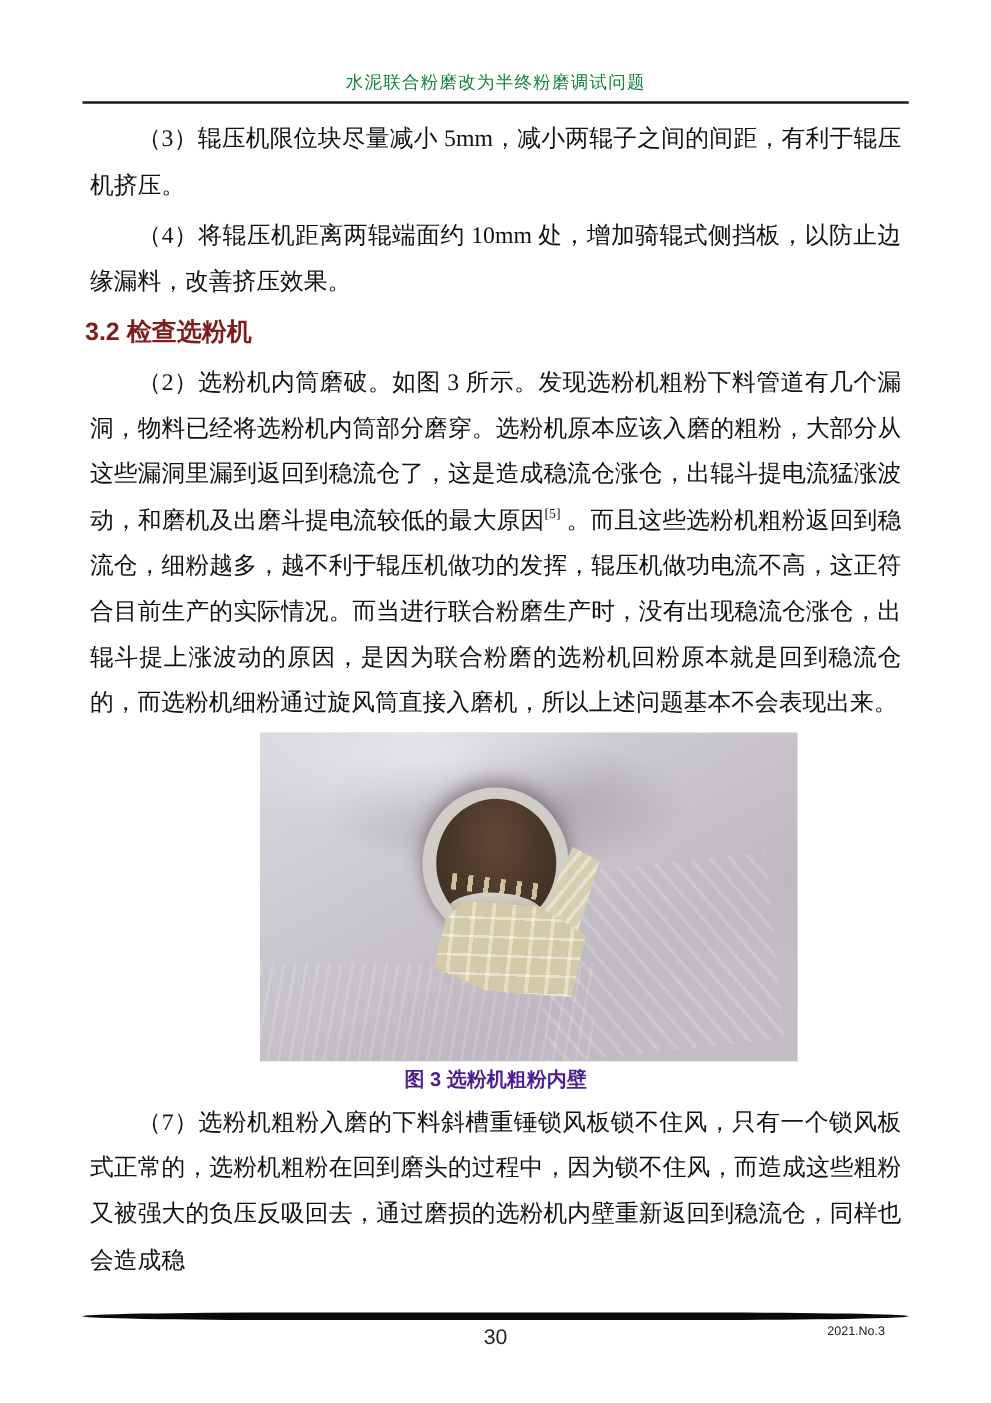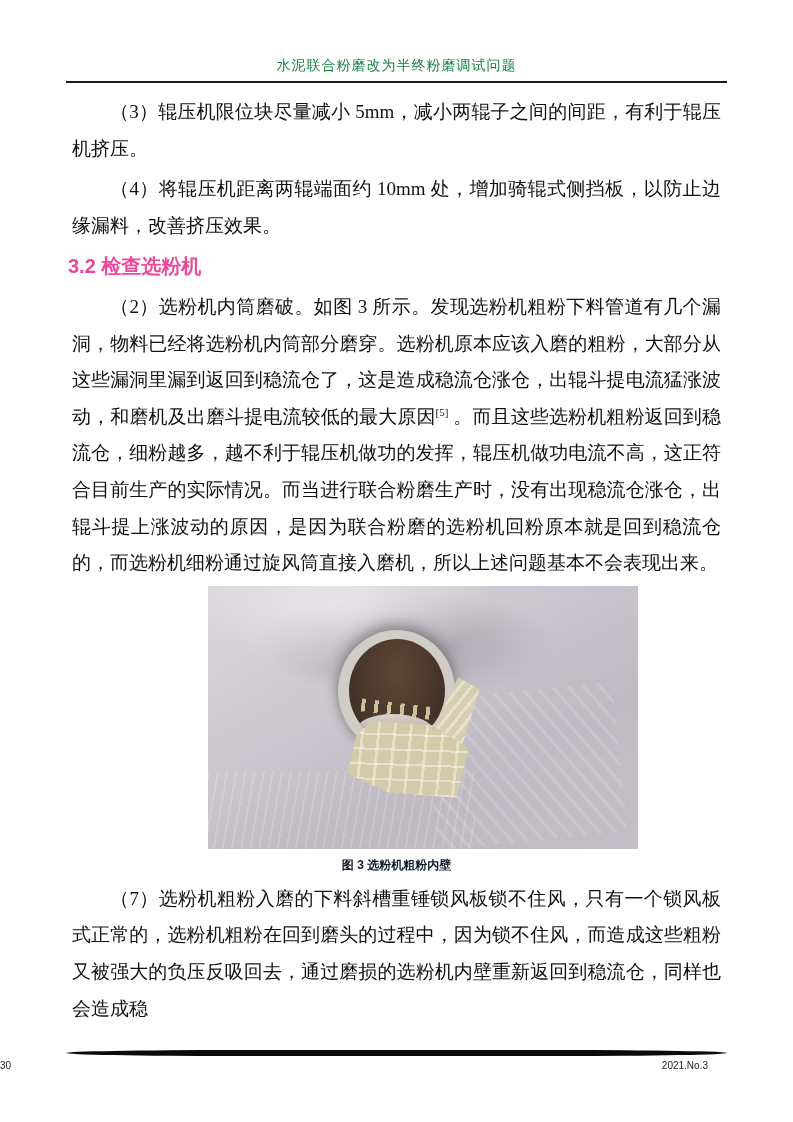--- a/index.html
+++ b/index.html
@@ -27,21 +27,21 @@
   .content p{
     margin:4px;
     font-size:19px;line-height:36.6px;
     text-align:justify;text-indent:2em;
     color:#111;
   }
   sup.cite{font-size:11px;line-height:0;vertical-align:super;}
   h2.sec{
     margin:0;font-size:20px;line-height:36.6px;
     font-family:"Liberation Sans","DejaVu Sans",sans-serif;
-    font-weight:bold;color:#ec4899;
+    font-weight:bold;color:#7f1d1d;
   }
   
   figure{margin:2px 0 0 0;padding:0;}
   .photo{
     position:relative;margin-left:140px;
     width:430px;height:263px;overflow:hidden;
     background:
       radial-gradient(ellipse 260px 110px at 30% 6%, rgba(232,230,235,.95) 0%, rgba(232,230,235,0) 60%),
       radial-gradient(ellipse 210px 80px at 46% 22%, rgba(103,96,106,.38) 0%, rgba(103,96,106,0) 70%),
       radial-gradient(ellipse 300px 190px at 92% 78%, rgba(196,189,198,.9) 0%, rgba(196,189,198,0) 65%),
@@ -89,33 +89,33 @@
   .patch-side{
     position:absolute;left:232px;top:92px;width:34px;height:64px;
     background:repeating-linear-gradient(115deg, #d6cfb2 0 6px, #e8e2cc 6px 9px);
     clip-path:polygon(30% 0,100% 10%,90% 100%,0 85%);
     transform:rotate(14deg);opacity:.95;
   }
   .figcap{
     margin:4px 0 0 0;
     text-align:center;
     font-family:"Liberation Sans","DejaVu Sans",sans-serif;
-    font-weight:bold;font-size:12px;line-height:24px;color:#0f172a;
+    font-weight:bold;font-size:16px;line-height:24px;color:#4c1d95;
   }
   
   .footer-rule{
     position:absolute;top:1050px;left:66px;width:661px;height:6px;
     background:#0a0a0a;
     border-radius:50% / 100%;
   }
   .footer-pagenum{
     position:absolute;top:1060px;left:0;width:793px;
-    text-align:left;
+    text-align:center;
     font-family:"Liberation Sans","DejaVu Sans",sans-serif;
-    font-size:10px;color:#222;
+    font-size:17px;color:#222;
   }
   .footer-issue{
     position:absolute;top:1060px;right:85px;
     font-family:"Liberation Sans","DejaVu Sans",sans-serif;
     font-size:10px;color:#222;
   }
 </style>
 </head>
 <body>
 

